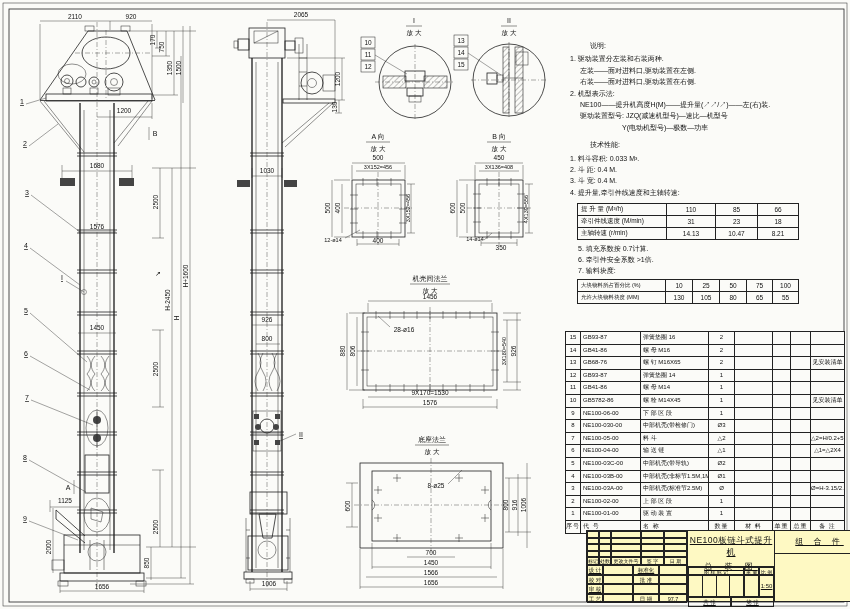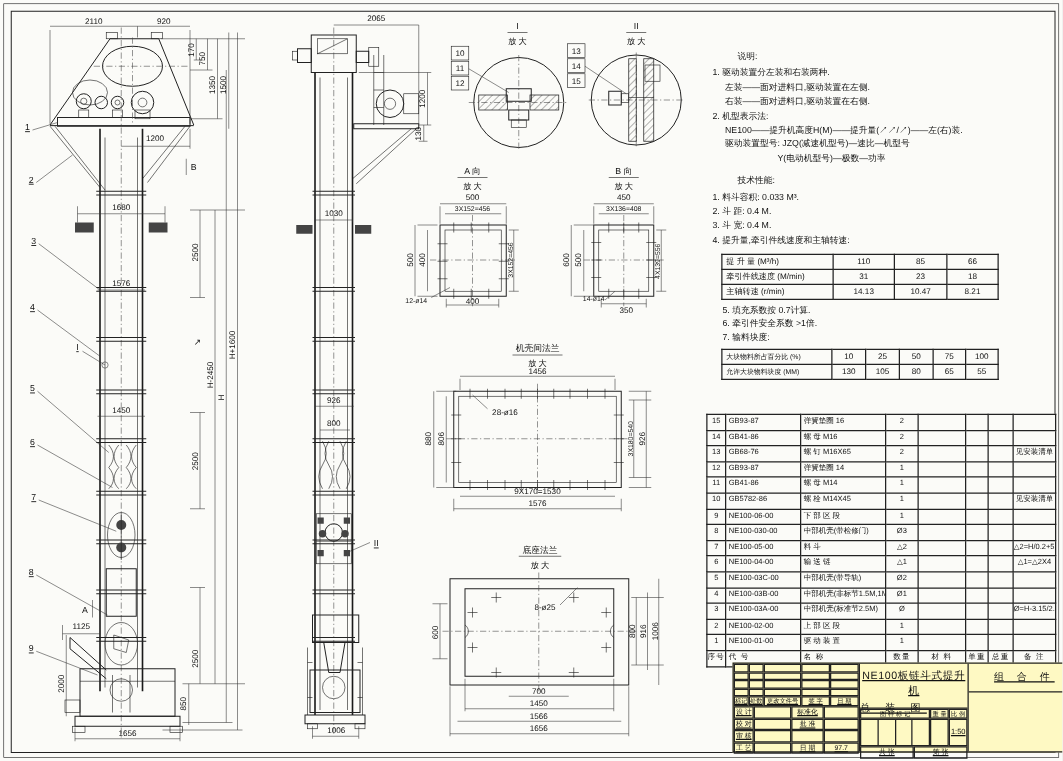--- a/index.html
+++ b/index.html
@@ -25,21 +25,21 @@
   #bom table{width:279px;}
   #bom td{border:.7px solid #222;font-size:6px;height:11.6px;line-height:11.6px;text-align:center;padding:0;overflow:hidden;white-space:nowrap;}
   #bom td.c1,#bom td.c2{text-align:left;padding-left:2px;}
   #bom tr.bhead td{height:12px;font-size:6px;letter-spacing:1px;}
   #tb{position:absolute;left:586px;top:530px;width:279px;height:72px;border:1.2px solid #222;box-sizing:border-box;display:flex;background:#fef9c3;text-decoration:underline;}
   .tbz{box-sizing:border-box;height:100%;}
   .tb-cell{box-sizing:border-box;border:.6px solid #222;overflow:hidden;font-size:5px;text-align:center;}
   .row{display:flex;}
   #tb .l{width:100px;} #tb .m{width:87px;border-left:.8px solid #222;} #tb .r{width:92px;border-left:.8px solid #222;display:flex;flex-direction:column;}
   .title1{font-size:8.5px;letter-spacing:.5px;text-align:center;margin-top:4px;}
-  .title2{font-size:8px;letter-spacing:5px;margin-top:2px;}
+  .title2{font-size:8px;letter-spacing:5px;text-align:center;margin-top:2px;}
   .dwgno{height:28px;line-height:28px;text-align:center;font-size:9px;letter-spacing:.5px;border-bottom:.8px solid #222;}
   .partcls{height:22px;line-height:22px;text-align:center;font-size:8px;letter-spacing:4px;border-bottom:.8px solid #222;}
 </style>
 </head>
 <body>
 
 <div id="sheet">
 <svg width="850" height="609" viewBox="0 0 850 609">
   <defs>
     <pattern id="hatch" width="4" height="4" patternTransform="rotate(45)" patternUnits="userSpaceOnUse">

